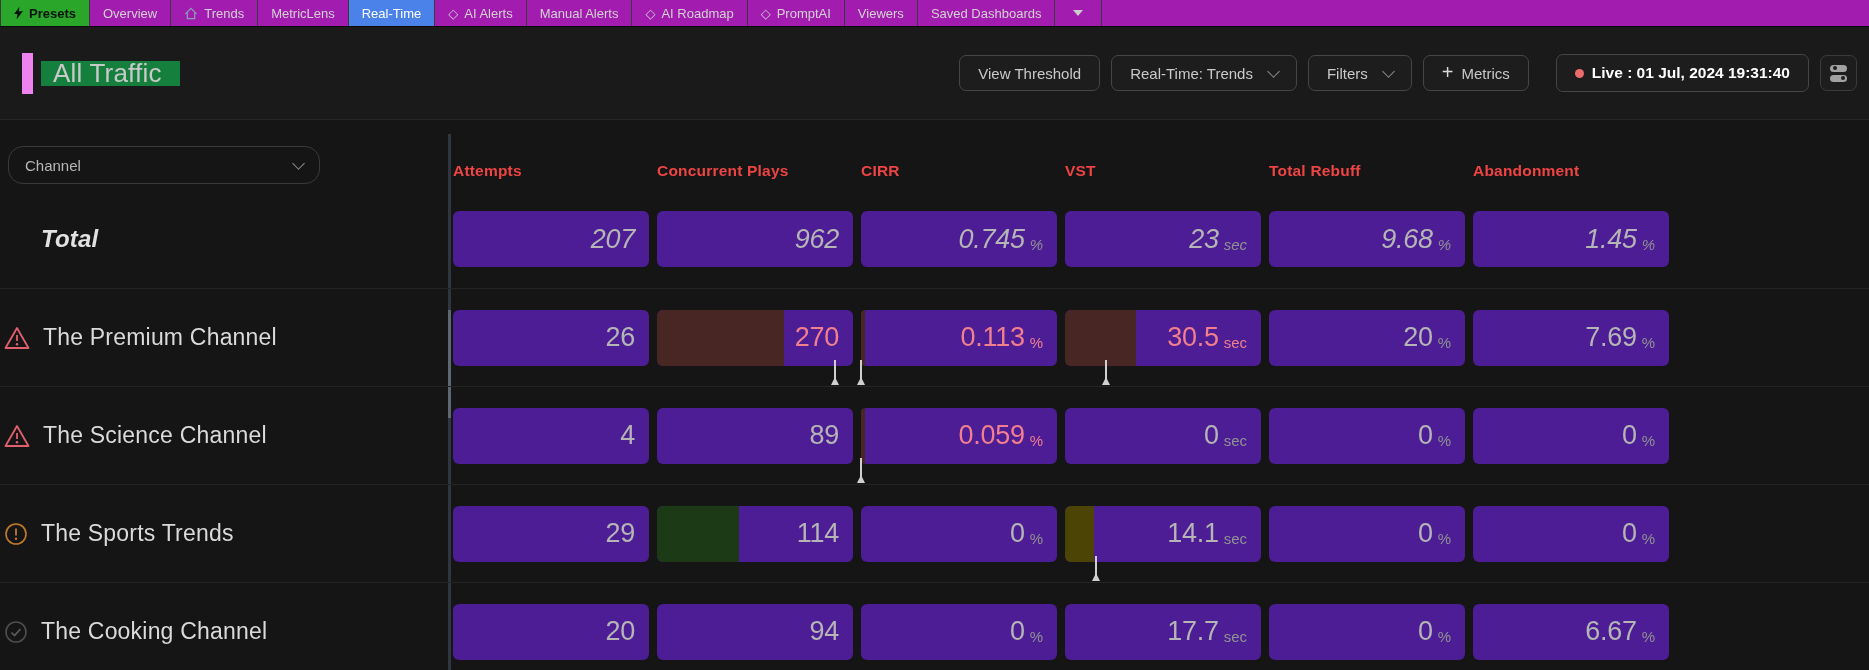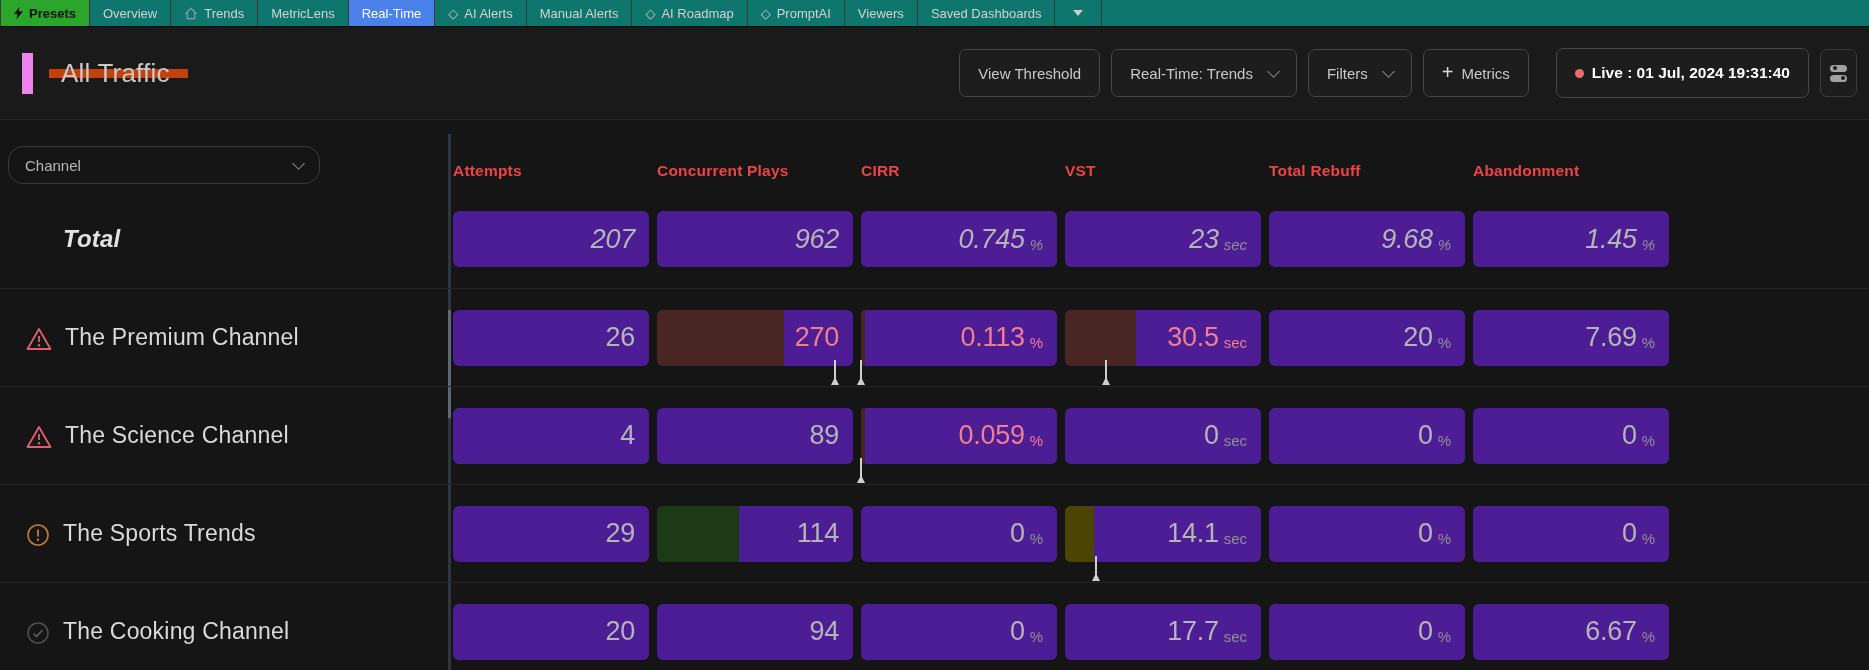--- a/index.html
+++ b/index.html
@@ -4,21 +4,21 @@
 <style>
   html,body{margin:0;padding:0;}
   body{
     width:1869px;height:670px;overflow:hidden;position:relative;
     background:#151515;color:#cccccc;
     font-family:"Liberation Sans",sans-serif;
     -webkit-font-smoothing:antialiased;
   }
   
   .topnav{
-    display:flex;align-items:stretch;height:26px;background:#0f766e;
+    display:flex;align-items:stretch;height:26px;background:#a21caf;
     border-bottom:1px solid #0a0a0a;font-size:13px;
   }
   .nav-item{
     display:flex;align-items:center;gap:6px;padding:0 13px;
     border-right:1px solid #3a3a3a;color:#d2d2d2;cursor:pointer;white-space:nowrap;
   }
   .nav-item:first-child{border-left:1px solid #3a3a3a;}
   .nav-item.presets{background:#2aa62a;color:#0b120b;font-weight:bold;}
   .nav-item.active{background:#4b82ea;color:#ffffff;}
   .nav-icon{display:flex;align-items:center;}
@@ -30,26 +30,26 @@
   }
   
   .pagehead{
     height:93px;background:#1a1a1a;border-bottom:1px solid #262626;
     display:flex;align-items:center;justify-content:space-between;
     padding:0 12px 0 22px;box-sizing:border-box;
   }
   .title-wrap{display:flex;align-items:stretch;height:41px;}
   .accent{width:11px;background:#ee82ee;}
   .page-title{
-    margin:16px;font-size:26px;font-weight:400;color:#c9c9c9;background:#c2410c;
+    margin:8px;font-size:26px;font-weight:400;color:#c9c9c9;background:#15803d;
     padding:3px 18px 3px 12px;display:flex;align-items:center;letter-spacing:0.2px;
   }
   .head-actions{display:flex;align-items:center;gap:11px;}
   .hbtn{
-    height:48px;border:1px solid #464646;border-radius:7px;background:#1d1d1d;
+    height:36px;border:1px solid #464646;border-radius:7px;background:#1d1d1d;
     color:#c9c9c9;font-size:15px;font-family:inherit;padding:0 18px;
     display:flex;align-items:center;gap:8px;cursor:pointer;white-space:nowrap;
   }
   .chev{
     width:8px;height:8px;border-right:1.5px solid #8d8d8d;border-bottom:1.5px solid #8d8d8d;
     transform:rotate(45deg);margin-left:8px;margin-top:-4px;
   }
   .plus{font-size:20px;color:#d8d8d8;line-height:1;margin-top:-2px;}
   .hbtn.live{margin-left:16px;font-weight:bold;color:#ffffff;font-size:15.5px;cursor:default;}
   .dot{width:9px;height:9px;border-radius:50%;background:#ec6b6b;}
@@ -65,21 +65,21 @@
     border:1px solid #3a3a3a;border-radius:15px;display:flex;align-items:center;
     justify-content:space-between;padding:0 16px;color:#b7b7b7;font-size:15px;cursor:pointer;
   }
   .vline{position:absolute;left:448px;top:14px;bottom:0;width:3px;background:#2e3740;}
   .vthumb{position:absolute;left:448px;top:190px;height:108px;width:3px;background:#5d6872;}
   .colheads{position:absolute;left:453px;top:42px;display:flex;}
   .colhead{width:204px;font-size:15.5px;font-weight:600;color:#ef4444;letter-spacing:0.2px;}
   .rows{position:absolute;top:70px;left:0;right:0;}
   .trow{height:98px;display:flex;align-items:center;box-sizing:border-box;}
   .trow + .trow{border-top:1px solid #242424;}
-  .rowlabel{width:453px;display:flex;align-items:flex-end;gap:13px;padding-left:26px;box-sizing:border-box;flex:none;}
+  .rowlabel{width:453px;display:flex;align-items:center;gap:13px;padding-left:4px;box-sizing:border-box;flex:none;}
   .row-icon{display:flex;align-items:center;flex:none;}
   .rowname{font-size:23px;color:#dadada;letter-spacing:0.2px;}
   .trow.total .rowname{margin-left:37px;font-style:italic;font-weight:bold;font-size:24px;color:#e2e2e2;}
   .cell{
     width:196px;height:56px;margin-right:8px;background:#4c1d95;border-radius:6px;
     position:relative;display:flex;align-items:center;justify-content:flex-end;
     padding-right:14px;box-sizing:border-box;flex:none;
   }
   .fill{position:absolute;left:0;top:0;bottom:0;border-radius:6px 0 0 6px;z-index:1;}
   .val{position:relative;z-index:2;font-size:27px;color:#b5b5b5;letter-spacing:-0.3px;}

